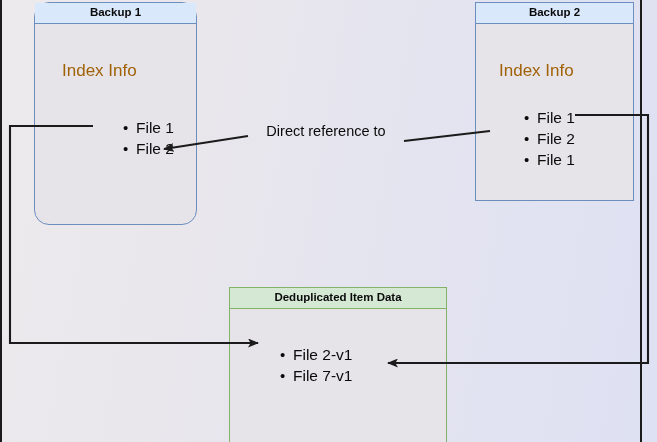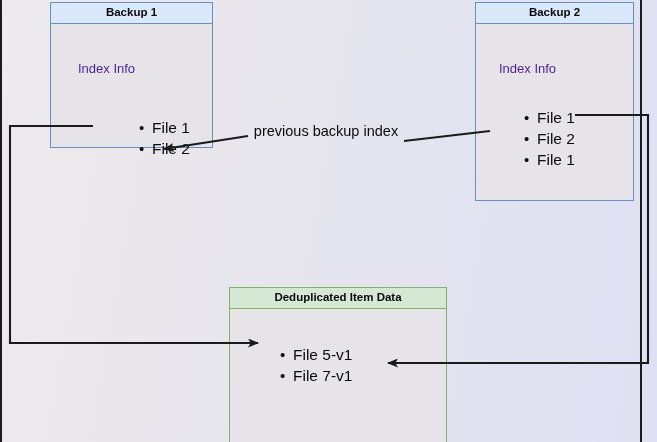--- a/index.html
+++ b/index.html
@@ -54,22 +54,22 @@
   .box.green .box-header {
     background: #d5e8d4;
     border-bottom-color: #82b366;
   }
   .box-body {
     position: relative;
     height: calc(100% - 21px);
   }
   .caption {
     position: absolute;
-    font-size: 13px;
-    color: #4c1d95;
+    font-size: 17px;
+    color: #a16207;
     white-space: nowrap;
   }
   ul.file-list {
     position: absolute;
     margin: 0;
     padding: 0 0 0 18px;
     list-style: none;
   }
   ul.file-list li {
     position: relative;
@@ -81,21 +81,21 @@
   ul.file-list li::before {
     content: "\2022";
     position: absolute;
     left: -13px;
     top: 0;
     font-size: 15px;
     color: #0a0a0a;
   }
 
   
-  #box-backup1 { left: 50px;  top: 2px;   width: 163px; height: 146px; }
+  #box-backup1 { left: 34px;  top: 2px;   width: 163px; height: 223px; border-radius: 15px; }
   #box-backup2 { left: 475px; top: 2px;   width: 159px; height: 199px; }
   #box-dedup   { left: 229px; top: 287px; width: 218px; height: 165px; }
 
   #backup1-caption { left: 27px; top: 37px; }
   #backup2-caption { left: 23px; top: 37px; }
 
   #backup1-files { left: 83px; top: 93px; }
   #backup2-files { left: 43px; top: 83px; }
   #dedup-files   { left: 45px; top: 35px; }
 
@@ -147,28 +147,28 @@
         <li>File 2</li>
         <li>File 1</li>
       </ul>
     </div>
   </div>
 
   <div class="box green" id="box-dedup">
     <div class="box-header">Deduplicated Item Data</div>
     <div class="box-body">
       <ul class="file-list" id="dedup-files">
-        <li>File 5-v1</li>
+        <li>File 2-v1</li>
         <li>File 7-v1</li>
       </ul>
     </div>
   </div>
 
   <div id="ref-label">
-    <div>previous backup index</div>
+    <div>Direct reference to</div>
   </div>
 
   <svg id="arrows" viewBox="0 0 657 442">
     <defs>
       <marker id="ah" markerWidth="11" markerHeight="9" refX="10" refY="4.5" orient="auto" markerUnits="userSpaceOnUse">
         <path d="M0,0 L11,4.5 L0,9 L2.6,4.5 Z" fill="#1b1b1b"></path>
       </marker>
     </defs>
 
     <path d="M 93,126 L 10,126 L 10,343 L 258,343" fill="none" stroke="#1b1b1b" stroke-width="2.1" stroke-linejoin="miter" marker-end="url(#ah)"></path>

